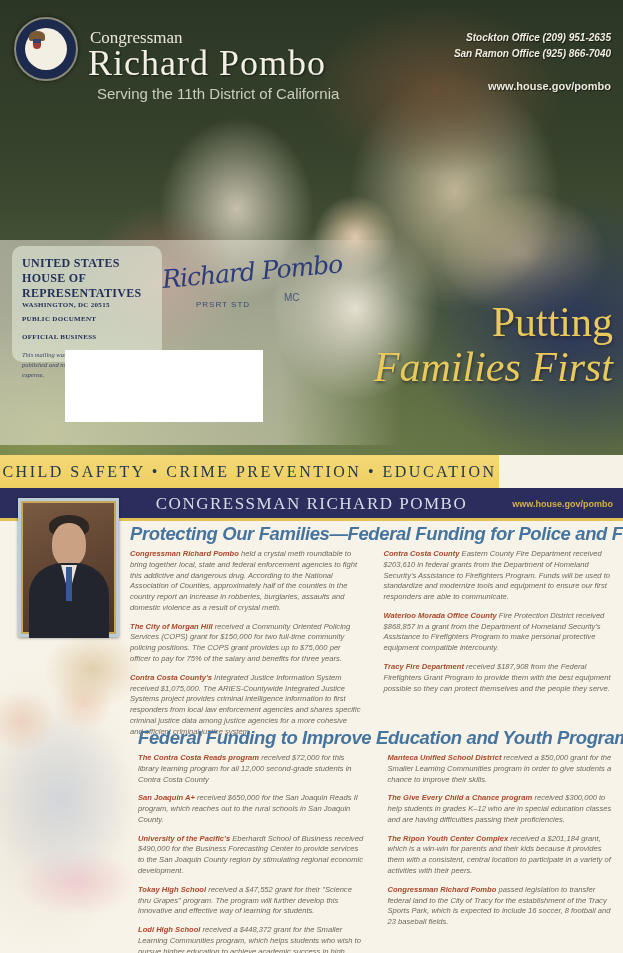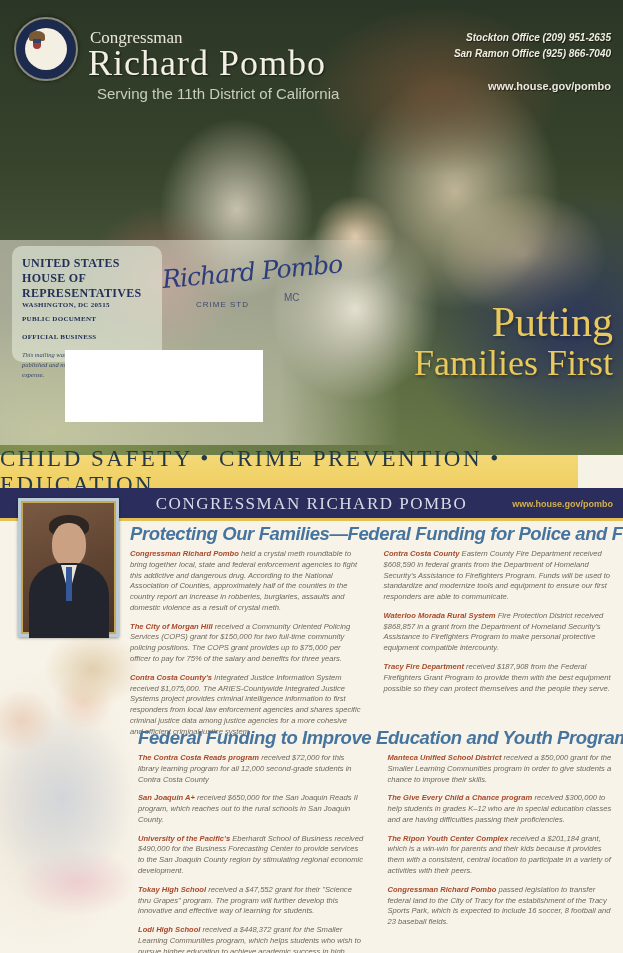--- a/index.html
+++ b/index.html
@@ -73,28 +73,28 @@
   .frank { position:absolute; left:284px; top:292px; font-size:10px; color:#4a5578; }
   .addr-box { position:absolute; left:65px; top:350px; width:198px; height:72px; background:#fff; }
 
   
   .hero-title {
     position:absolute; right:10px; top:300px; width:310px; text-align:right;
     font-family:"Liberation Serif", serif; color:#e9c95c;
     text-shadow:1px 2px 3px rgba(30,30,40,.55);
   }
   .hero-title .l1 { font-size:42px; line-height:1.05; }
-  .hero-title .l2 { font-size:36px; line-height:1.1; }
+  .hero-title .l2 { font-size:42px; line-height:1.1;font-style:italic; }
 
   
   .gold-banner {
-    position:absolute; left:0; top:455px; width:578px; height:33px;
+    position:absolute; left:0; top:455px; width:499px; height:33px;
     background:linear-gradient(180deg,#f4d876 0%, #efcf62 100%);
     display:flex; align-items:center; justify-content:center;
-    font-family:"Liberation Serif", serif; font-size:23px; letter-spacing:2.5px; color:#233a4a;
+    font-family:"Liberation Serif", serif; font-size:16px; letter-spacing:2.5px; color:#233a4a;
   }
   .navy-bar {
     position:absolute; left:0; top:488px; width:623px; height:33px;
     background:#2b2e5c; border-bottom:3px solid #e3c154;
   }
   .navy-title {
     position:absolute; left:0; top:6px; width:623px; text-align:center;
     font-family:"Liberation Serif", serif; font-size:17px; letter-spacing:1.5px; color:#d9dce8;
   }
   .navy-web { position:absolute; right:10px; top:11px; font-size:9px; font-weight:bold; color:#d2b04c; }
@@ -162,21 +162,21 @@
   <div class="mail-block">
     <div class="mail-line1">UNITED STATES</div>
     <div class="mail-line1">HOUSE OF REPRESENTATIVES</div>
     <div class="mail-line1" style="font-size:7px;">WASHINGTON, DC  20515</div>
     <div class="mail-gap"></div>
     <div class="mail-line1" style="font-size:7px;">PUBLIC DOCUMENT</div>
     <div class="mail-line1" style="font-size:7px;margin-top:10px;">OFFICIAL BUSINESS</div>
     <div class="mail-disc">This mailing was prepared, published and mailed at taxpayer expense.</div>
   </div>
   <div class="signature">Richard Pombo</div>
-  <div class="prsrt">CRIME STD</div>
+  <div class="prsrt">PRSRT STD</div>
   <div class="frank">MC</div>
   <div class="addr-box"></div>
 
   <div class="hero-title">
     <div class="l1">Putting</div>
     <div class="l2">Families First</div>
   </div>
 
   <div class="gold-banner">CHILD SAFETY  •  CRIME PREVENTION  •  EDUCATION</div>
 
@@ -198,22 +198,22 @@
 
     <div class="article art1">
       <div class="art-heading">Protecting Our Families—Federal Funding for Police and Fire</div>
       <div class="cols">
         <div class="col">
           <p class="para"><strong class="lead">Congressman Richard Pombo</strong> <span>held a crystal meth roundtable to bring together local, state and federal enforcement agencies to fight this addictive and dangerous drug. According to the National Association of Counties, approximately half of the counties in the country report an increase in robberies, burglaries, assaults and domestic violence as a result of crystal meth.</span></p>
           <p class="para"><strong class="lead">The City of Morgan Hill</strong> <span>received a Community Oriented Policing Services (COPS) grant for $150,000 for two full-time community policing positions. The COPS grant provides up to $75,000 per officer to pay for 75% of the salary and benefits for three years.</span></p>
           <p class="para"><strong class="lead">Contra Costa County's</strong> <span>Integrated Justice Information System received $1,075,000. The ARIES-Countywide Integrated Justice Systems project provides criminal intelligence information to first responders from local law enforcement agencies and shares specific criminal justice data among justice agencies for a more cohesive and efficient criminal justice system.</span></p>
         </div>
         <div class="col">
-          <p class="para"><strong class="lead">Contra Costa County</strong> <span>Eastern County Fire Department received $608,590 in federal grants from the Department of Homeland Security's Assistance to Firefighters Program. Funds will be used to standardize and modernize tools and equipment to ensure our first responders are able to communicate.</span></p>
-          <p class="para"><strong class="lead">Waterloo Morada Rural System</strong> <span>Fire Protection District received $868,857 in a grant from the Department of Homeland Security's Assistance to Firefighters Program to make personal protective equipment compatible intercounty.</span></p>
+          <p class="para"><strong class="lead">Contra Costa County</strong> <span>Eastern County Fire Department received $203,610 in federal grants from the Department of Homeland Security's Assistance to Firefighters Program. Funds will be used to standardize and modernize tools and equipment to ensure our first responders are able to communicate.</span></p>
+          <p class="para"><strong class="lead">Waterloo Morada Office County</strong> <span>Fire Protection District received $868,857 in a grant from the Department of Homeland Security's Assistance to Firefighters Program to make personal protective equipment compatible intercounty.</span></p>
           <p class="para"><strong class="lead">Tracy Fire Department</strong> <span>received $187,908 from the Federal Firefighters Grant Program to provide them with the best equipment possible so they can protect themselves and the people they serve.</span></p>
         </div>
       </div>
     </div>
 
     <div class="article art2">
       <div class="art-heading">Federal Funding to Improve Education and Youth Programs</div>
       <div class="cols">
         <div class="col">
           <p class="para"><strong class="lead">The Contra Costa Reads program</strong> <span>received $72,000 for this library learning program for all 12,000 second-grade students in Contra Costa County</span></p>

